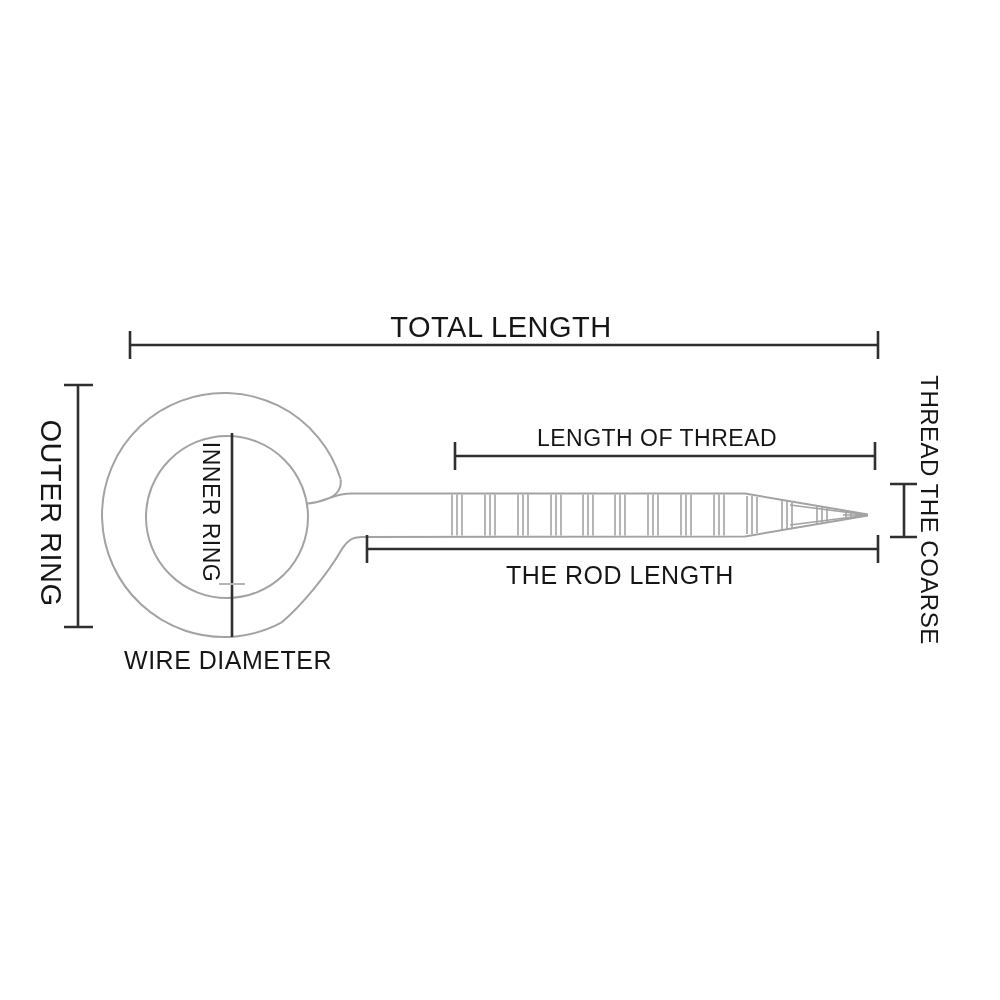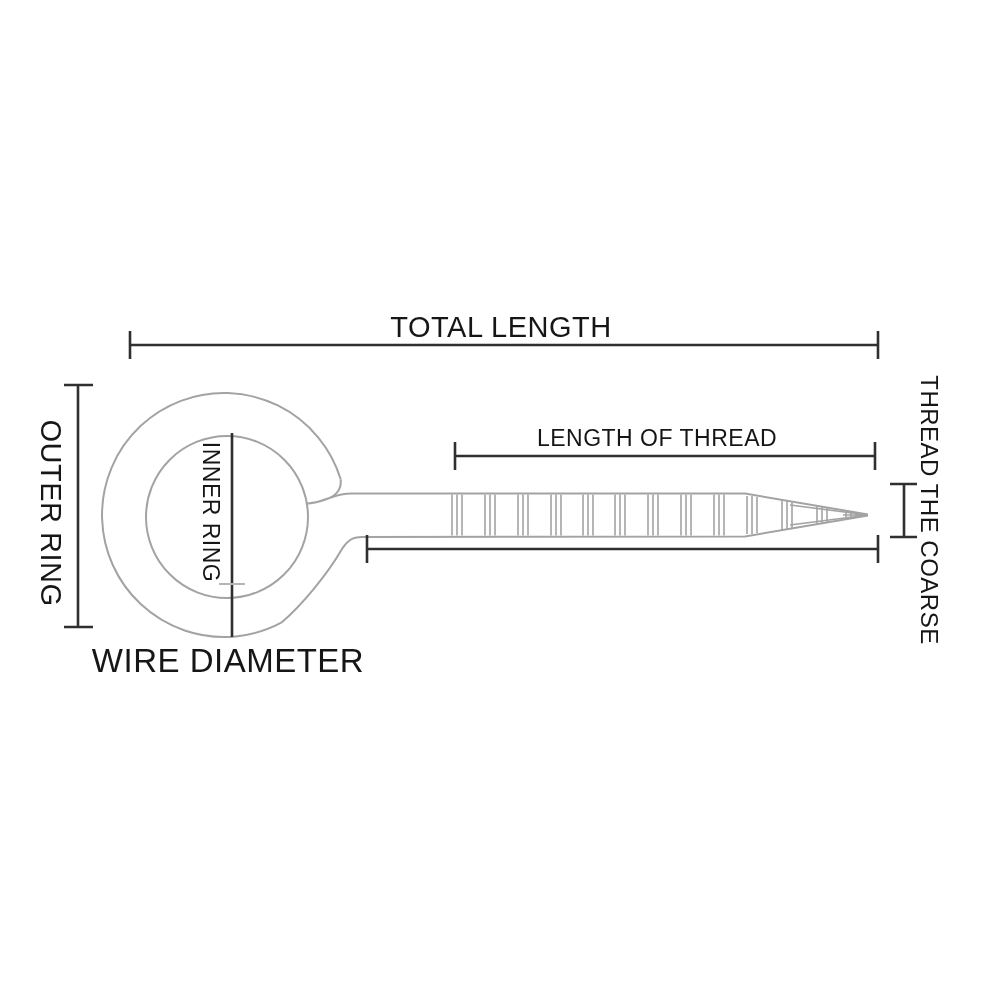--- a/index.html
+++ b/index.html
@@ -37,21 +37,21 @@
     transform: translate(-50%, -50%);
     letter-spacing: 0.5px;
     line-height: 1;
   }
   .dim-label.vertical {
     transform: translate(-50%, -50%) rotate(90deg);
   }
   .lbl-total-length     { left: 501px; top: 327px; font-size: 29px; }
   .lbl-length-of-thread { left: 657px; top: 438px; font-size: 23px; }
   .lbl-rod-length       { left: 620px; top: 575px; font-size: 25px; }
-  .lbl-wire-diameter    { left: 228px; top: 660px; font-size: 33px; }
+  .lbl-wire-diameter    { left: 228px; top: 660px; font-size: 25px; }
   .lbl-outer-ring       { left: 50px;  top: 513px; font-size: 29px; }
   .lbl-inner-ring       { left: 210px; top: 512px; font-size: 23px; }
   .lbl-thread-coarse    { left: 929px; top: 510px; font-size: 24px; }
 </style>
 </head>
 <body>
 
 <div class="canvas">
 
   <svg class="linework" viewBox="0 0 1000 1000">
@@ -100,15 +100,16 @@
   <div class="dim-label lbl-total-length">TOTAL LENGTH</div>
 
   <div class="dim-label vertical lbl-outer-ring">OUTER RING</div>
 
   <div class="dim-label vertical lbl-inner-ring">INNER RING</div>
 
   <div class="dim-label lbl-wire-diameter">WIRE DIAMETER</div>
 
   <div class="dim-label lbl-length-of-thread">LENGTH OF THREAD</div>
 
+  <div class="dim-label lbl-rod-length">THE ROD LENGTH</div>
 
   <div class="dim-label vertical lbl-thread-coarse">THREAD THE COARSE</div>
 </div>
 
 </body></html>

